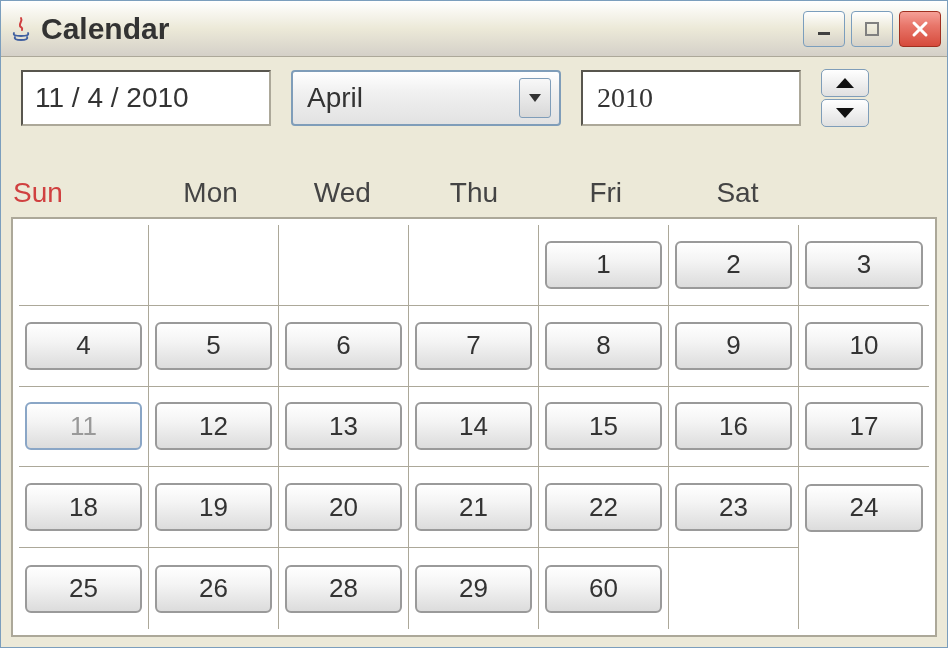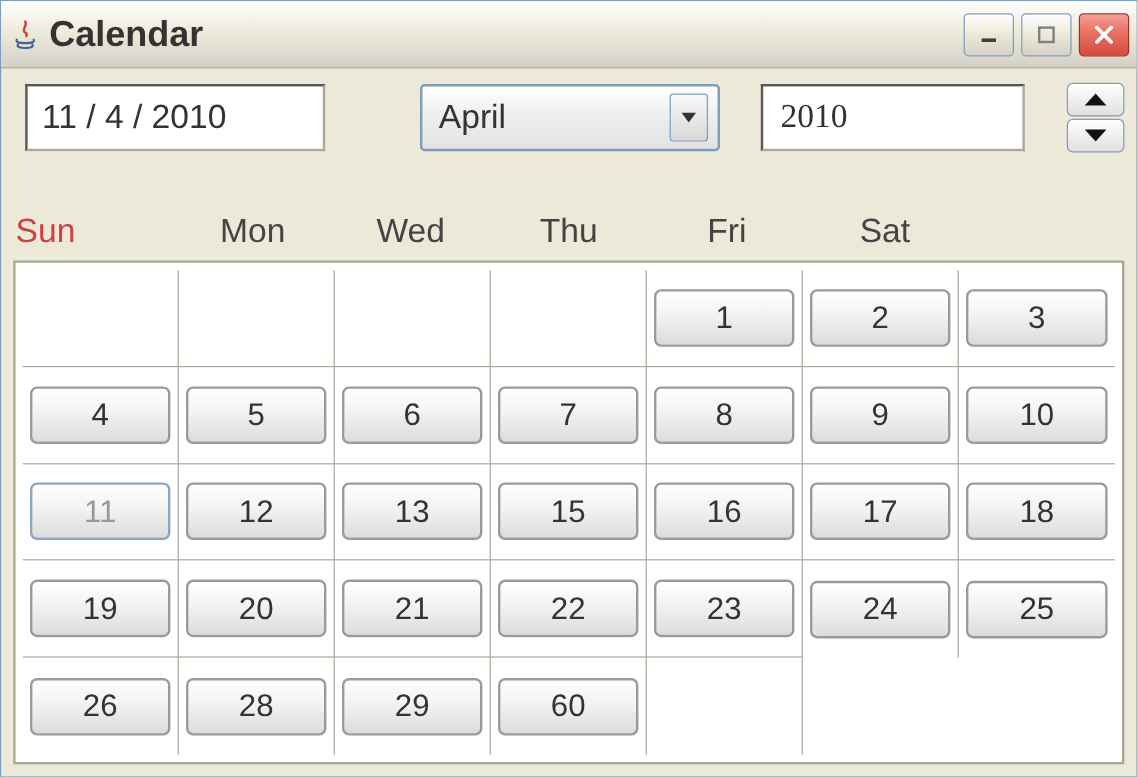--- a/index.html
+++ b/index.html
@@ -68,46 +68,44 @@
       padding: 12px 10px 10px 10px;
       display: flex;
       flex-direction: column;
     }
     .top-row {
       display: flex;
       gap: 20px;
       align-items: center;
       margin-bottom: 28px;
       padding-left: 10px;
-      justify-content: space-between;
     }
     .date-field {
       width: 250px;
       height: 56px;
       border: 2px inset #aca899;
       background: #ffffff;
       padding: 0 12px;
       font-size: 28px;
       font-family: inherit;
       color: #333333;
     }
     .month-select {
-      width: 250px;
+      width: 270px;
       height: 56px;
       border: 2px solid #7f9db9;
       border-radius: 4px;
       background: linear-gradient(to bottom, #ffffff 0%, #f0f0f0 40%, #e2e2e2 100%);
       display: flex;
       align-items: center;
       justify-content: space-between;
       padding: 0 8px 0 14px;
       font-size: 28px;
       color: #333333;
       cursor: pointer;
-      margin-left: 44px;
     }
     .month-select .dropdown-btn {
       width: 32px;
       height: 40px;
       border: 1px solid #7f9db9;
       border-radius: 3px;
       background: linear-gradient(to bottom, #f8f8f8 0%, #d8d8d8 100%);
       display: flex;
       align-items: center;
       justify-content: center;
@@ -314,20 +312,23 @@
           <div class="day-cell">
             <button class="day-btn selected">11</button>
           </div>
           <div class="day-cell">
             <button class="day-btn">12</button>
           </div>
           <div class="day-cell">
             <button class="day-btn">13</button>
           </div>
           <div class="day-cell">
+            <button class="day-btn">14</button>
+          </div>
+          <div class="day-cell">
             <button class="day-btn">15</button>
           </div>
           <div class="day-cell">
             <button class="day-btn">16</button>
           </div>
           <div class="day-cell">
             <button class="day-btn">17</button>
           </div>
           <div class="day-cell">
             <button class="day-btn">18</button>

